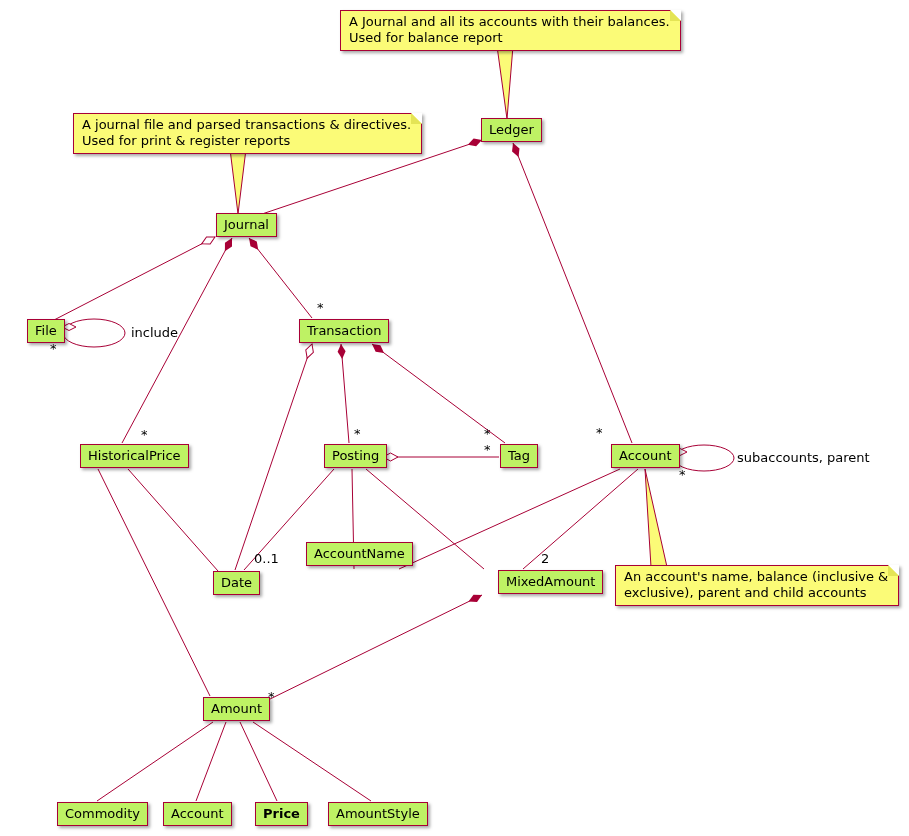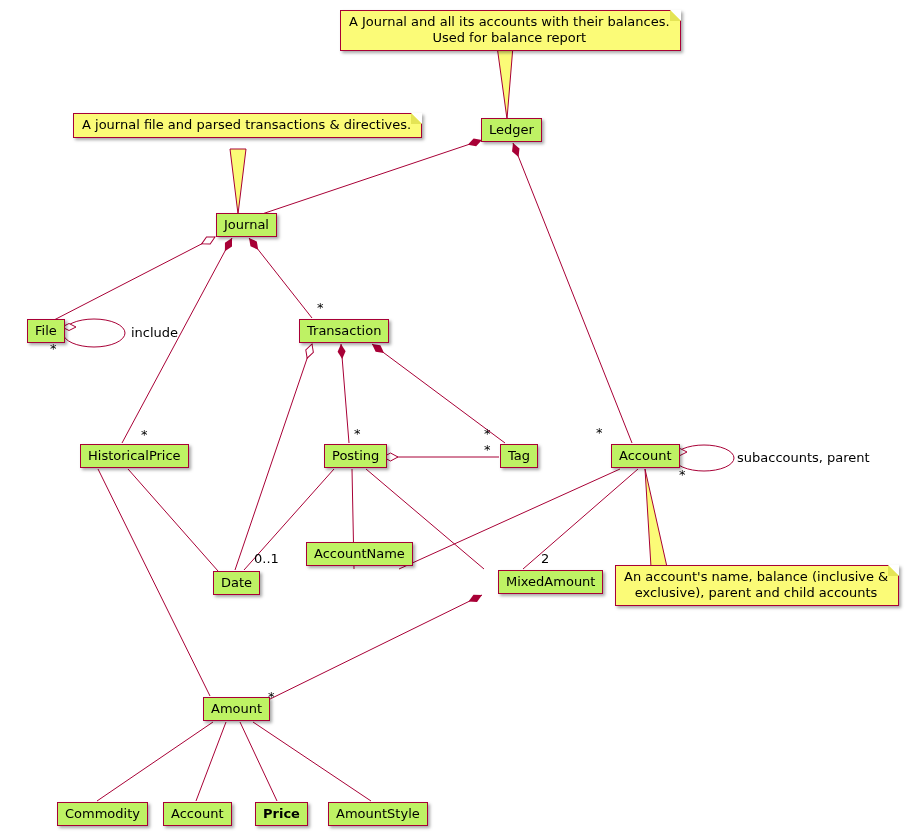--- a/index.html
+++ b/index.html
@@ -28,21 +28,21 @@
   .note{
     position:absolute;
     background:#FBFB77;
     border:1px solid #A80036;
     padding:3px 10px 4px 8px;
     font-size:13px;
     line-height:16px;
     color:#000;
     box-shadow:2px 2px 3px rgba(0,0,0,0.35);
   }
-  .note .nline{white-space:nowrap;display:block;text-align:center;}
+  .note .nline{white-space:nowrap;display:block;}
   .note::before{
     content:"";position:absolute;top:-1px;right:-1px;width:0;height:0;
     border-top:11px solid #ffffff;border-left:11px solid transparent;
   }
   .note::after{
     content:"";position:absolute;top:-1px;right:-1px;width:0;height:0;
     border-bottom:11px solid #e4e455;border-right:11px solid transparent;
   }
   
   .pos-ledger{left:481px;top:118px;}
@@ -143,19 +143,20 @@
   <div class="uml-class pos-quantity">Account</div>
   <div class="uml-class pos-price">Price</div>
   <div class="uml-class pos-amountstyle">AmountStyle</div>
 
   <div class="note pos-note-ledger">
     <span class="nline">A Journal and all its accounts with their balances.</span>
     <span class="nline">Used for balance report</span>
   </div>
   <div class="note pos-note-journal">
     <span class="nline">A journal file and parsed transactions &amp; directives.</span>
+    <span class="nline">Used for print &amp; register reports</span>
   </div>
   <div class="note pos-note-account">
     <span class="nline">An account's name, balance (inclusive &amp;</span>
     <span class="nline">exclusive), parent and child accounts</span>
   </div>
 
 </div>
 
 </body></html>

